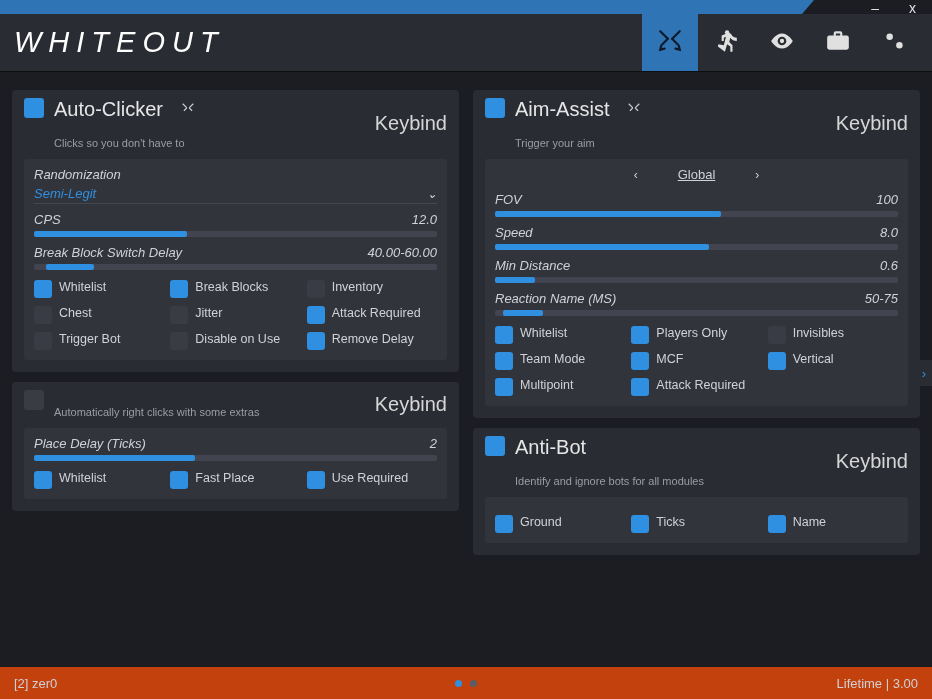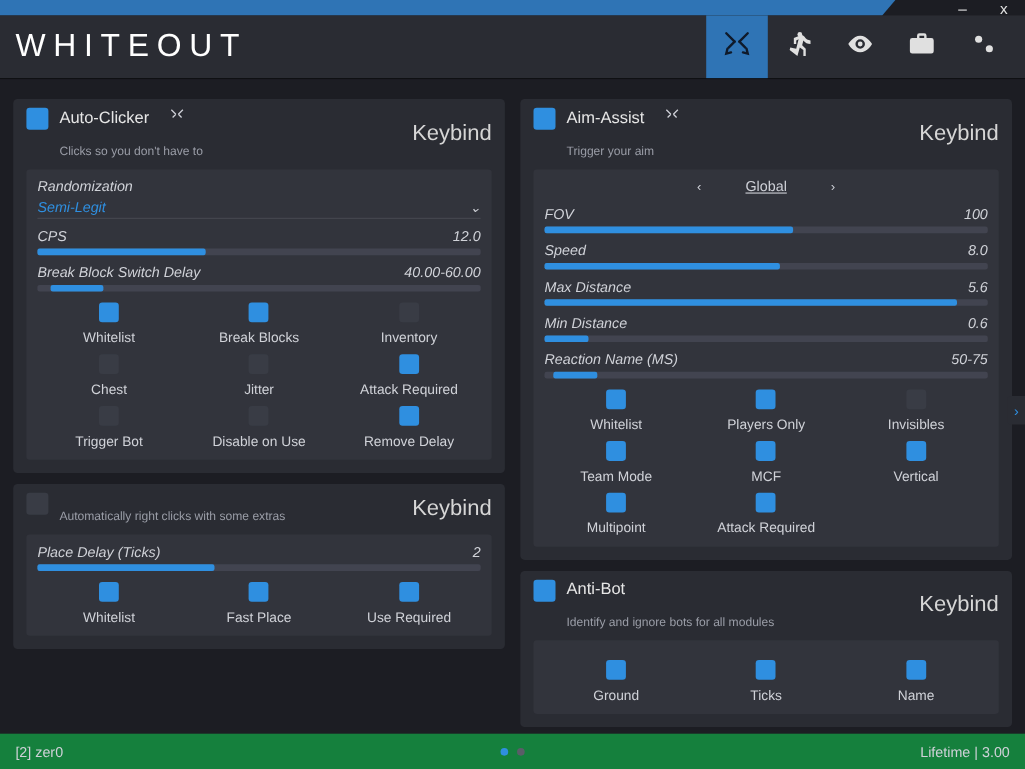--- a/index.html
+++ b/index.html
@@ -23,20 +23,21 @@
     color: #e0e0e0;
     font-size: 14px;
   }
   .win-btn { cursor: pointer; }
   .header {
     display: flex; align-items: center;
     height: 58px;
     padding: 0 10px 0 14px;
     border-bottom: 1px solid #0d0e10;
     background: #2a2c33;
+    font-style: italic;
   }
   .brand {
     font-size: 29px;
     letter-spacing: 7px;
     font-weight: 300;
     color: #fff;
   }
   .tabs {
     margin-left: auto;
     display: flex; height: 100%;
@@ -74,21 +75,21 @@
   .chk {
     width: 20px; height: 20px;
     border-radius: 3px;
     background: #393c45;
     flex-shrink: 0;
   }
   .chk.on { background: #2f8fe0; }
   .chk.sm { width: 18px; height: 18px; }
   .mod-titlewrap { margin-left: 10px; }
   .mod-title {
-    font-size: 15px; color: #e6e6e6; display:flex; align-items:center; gap:18px;
+    font-size: 20px; color: #e6e6e6; display:flex; align-items:center; gap:18px;
   }
   .mod-title.alt { color: #e04848; }
   .mod-sub { font-size: 11px; color: #9a9da7; margin-top: 16px;}
   .keybind {
     margin-left: auto;
     font-size: 20px;
     color: #d6d6d6;
     align-self: center;
   }
   .panel {
@@ -120,34 +121,34 @@
     position: absolute; left:0; top:0; bottom:0;
     background: #2f8fe0; border-radius: 2px;
   }
   .check-grid {
     display: grid;
     grid-template-columns: repeat(3, 1fr);
     gap: 8px 6px;
     margin-top: 10px;
   }
   .check-item {
-    display: flex; align-items: center; gap: 7px;
-    font-size: 12.5px; color: #d0d2d8; flex-direction: column;
+    display: flex; gap: 7px;
+    font-size: 12.5px; color: #d0d2d8;
   }
   .paginator {
     display:flex; align-items:center; justify-content:center;
     gap: 40px; font-size:12px; color:#cfd1d8;
     margin-bottom: 10px;
   }
   .paginator .arrow { cursor:pointer; font-size:12px; }
   .paginator .pg-label { font-size:13px;text-decoration:underline; }
   .footer {
     position:absolute; left:0; bottom:0; right:0;
     height: 32px;
-    background: #15803d;
+    background: #c2410c;
     display:flex; align-items:center;
     padding: 0 14px;
     font-size: 13px; color:#cfd1d8;
   }
   .dots { position:absolute; left:50%; transform:translateX(-50%); display:flex; gap:8px;}
   .dot { width:7px; height:7px; border-radius:50%; background:#5a5d68;}
   .dot.active { background:#2f8fe0; }
   .footer-right { margin-left:auto; }
   .expand-arrow {
     position:absolute;
@@ -384,29 +385,20 @@
           <div class="f-label-row">
               <span>Speed</span>
               <span>8.0</span>
             </div>
           <div class="slider">
               <div class="slider-fill" style="width:53%"></div>
             </div>
         </div>
         <div class="field">
           <div class="f-label-row">
-              <span>Max Distance</span>
-              <span>5.6</span>
-            </div>
-          <div class="slider">
-              <div class="slider-fill" style="width:93%"></div>
-            </div>
-        </div>
-        <div class="field">
-          <div class="f-label-row">
               <span>Min Distance</span>
               <span>0.6</span>
             </div>
           <div class="slider">
               <div class="slider-fill" style="width:10%"></div>
             </div>
         </div>
         <div class="field">
           <div class="f-label-row">
               <span>Reaction Name (MS)</span>

